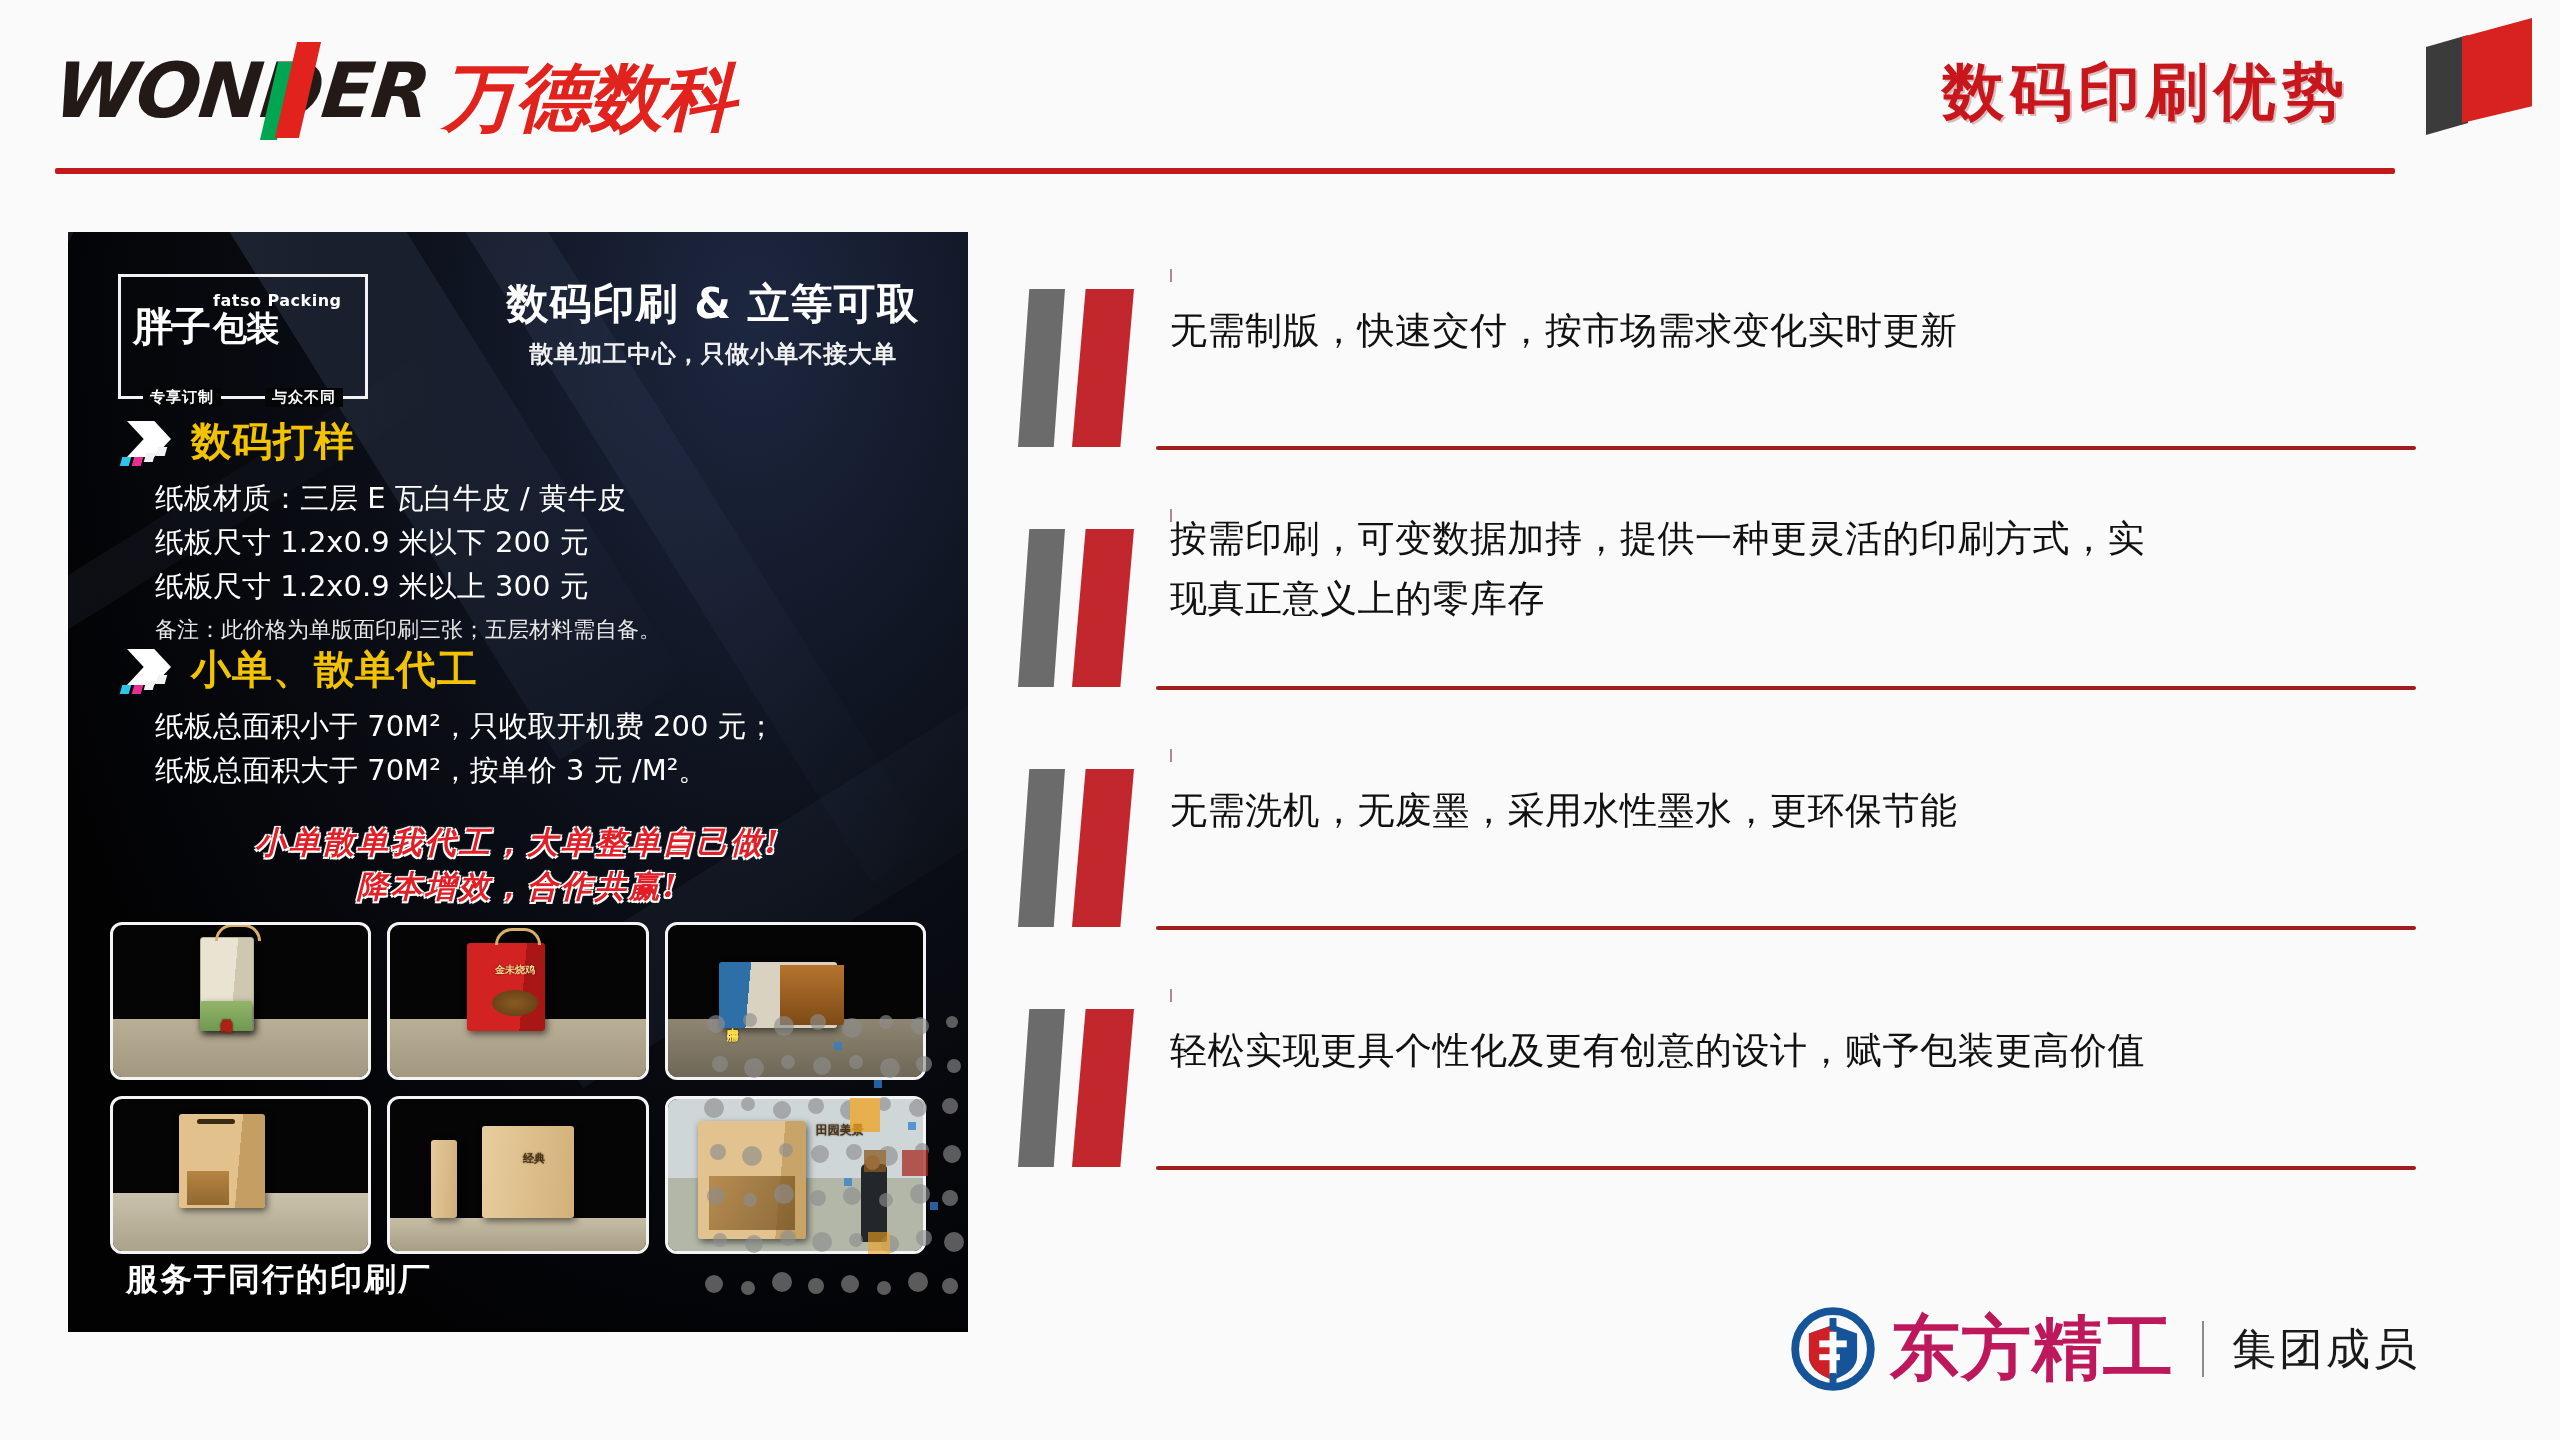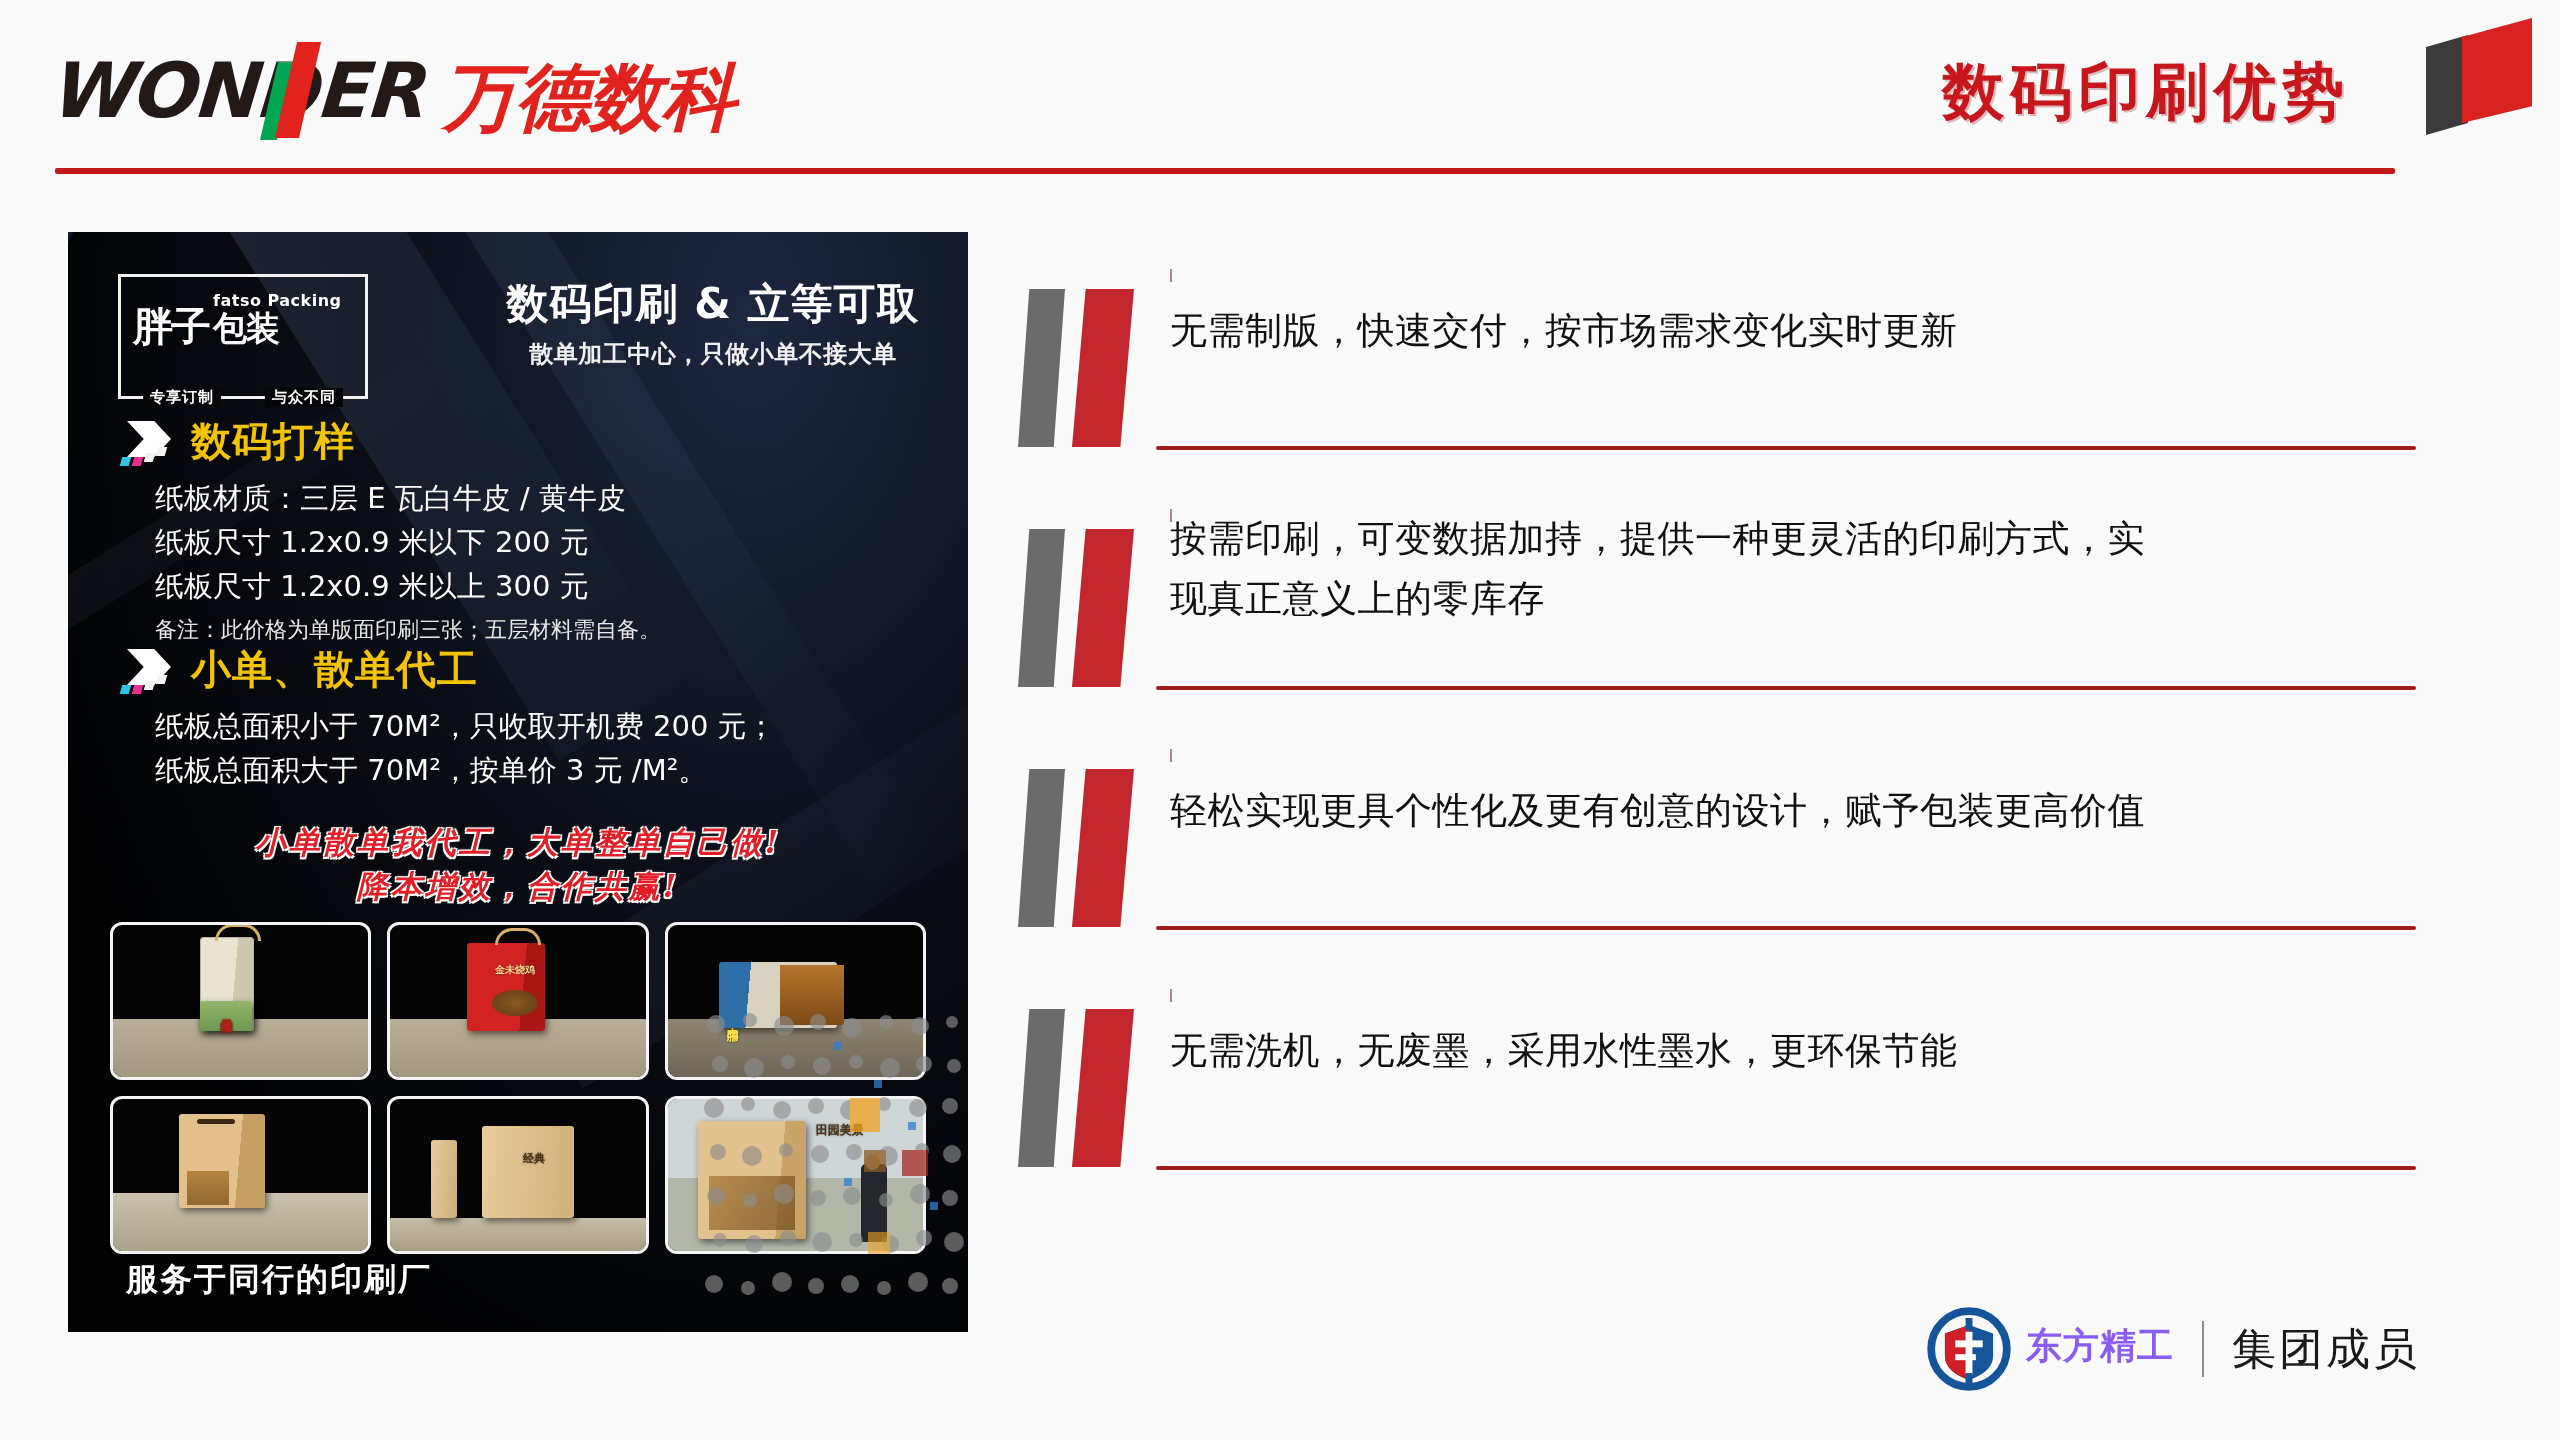--- a/index.html
+++ b/index.html
@@ -209,22 +209,22 @@
     background:#a51c1c;border-radius:2px;
   }
   .bullet-tick{
     position:absolute;left:160px;top:14px;width:2px;height:13px;background:#b08a8a;
   }
 
   
   #footer-logo{position:absolute;right:140px;bottom:48px;display:flex;align-items:center;}
   #footer-logo .mark{position:relative;width:86px;height:86px;flex:0 0 86px;}
   #footer-logo .fname{
-    font-family:Liberation Mono, monospace;
-    font-size:36px;font-weight:900;color:#8b5cf6;letter-spacing:1px;margin-left:14px;line-height:1;
+    font-family:Liberation Serif, serif;
+    font-size:70px;font-weight:900;color:#be185d;letter-spacing:1px;margin-left:14px;line-height:1;
   }
   #footer-logo .fdiv{width:2px;height:56px;background:#8b8b8b;margin:0 28px;}
   #footer-logo .fmember{
     font-family:"DejaVu Serif","Liberation Serif",serif;
     font-size:44px;font-weight:400;color:#1a1a1a;letter-spacing:3px;line-height:1;
   }
 </style>
 </head>
 <body>
 
@@ -479,33 +479,33 @@
     <div class="bullet-rule"></div>
   </div>
 
   <div class="bullet">
     <div class="bullet-tick"></div>
     <div class="bullet-marks">
       <span class="mark-gray"></span>
       <span class="mark-red"></span>
     </div>
     <div class="bullet-text">
-      <div>轻松实现更具个性化及更有创意的设计，赋予包装更高价值</div>
+      <div>无需洗机，无废墨，采用水性墨水，更环保节能</div>
     </div>
     <div class="bullet-rule"></div>
   </div>
 
   <div class="bullet">
     <div class="bullet-tick"></div>
     <div class="bullet-marks">
       <span class="mark-gray"></span>
       <span class="mark-red"></span>
     </div>
     <div class="bullet-text">
-      <div>无需洗机，无废墨，采用水性墨水，更环保节能</div>
+      <div>轻松实现更具个性化及更有创意的设计，赋予包装更高价值</div>
     </div>
     <div class="bullet-rule"></div>
   </div>
 </div>
 
 <div id="footer-logo">
   <span class="mark">
     <svg viewBox="0 0 100 100" width="86" height="86" aria-hidden="true">
       <circle cx="50" cy="50" r="44" fill="none" stroke="#16549a" stroke-width="9"></circle>
       <path d="M50 22 L78 32 L78 58 Q78 76 50 86 Q22 76 22 58 L22 32 Z" fill="#16549a"></path>

